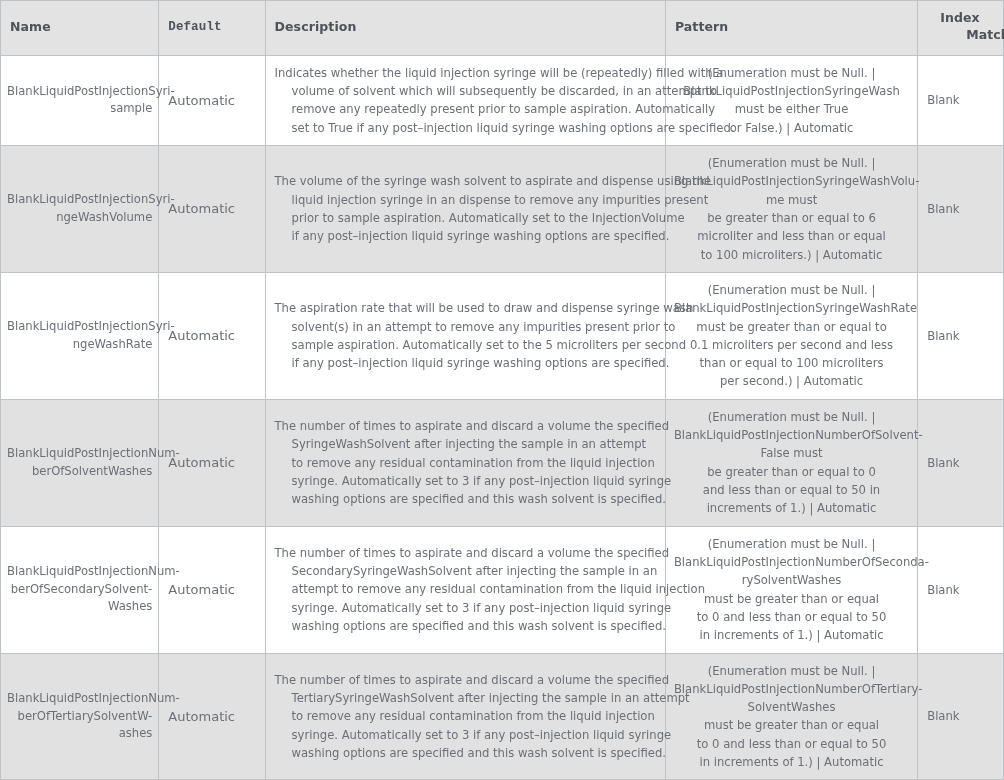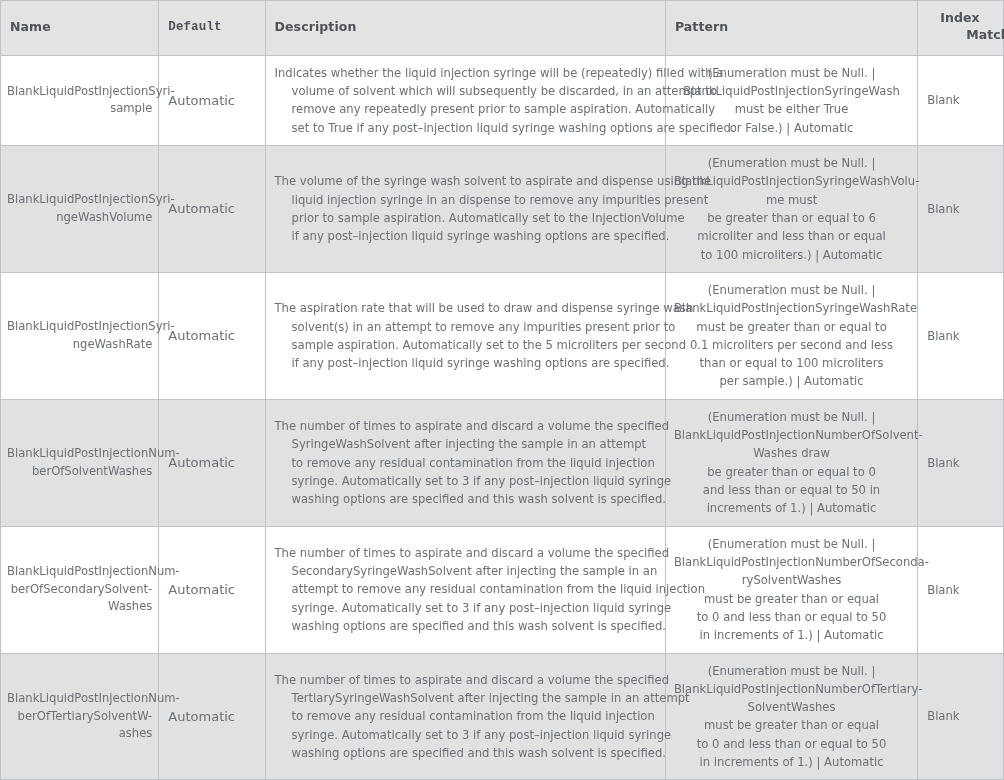--- a/index.html
+++ b/index.html
@@ -168,41 +168,41 @@
           <span class="ln ind">solvent(s) in an attempt to remove any impurities present prior to</span>
           <span class="ln ind">sample aspiration.  Automatically set to the 5 microliters per second</span>
           <span class="ln ind">if any post–injection liquid syringe washing options are specified.</span>
         </td>
         <td class="cell-pattern">
           <span class="ln">(Enumeration must be Null. |</span>
           <span class="ln">BlankLiquidPostInjectionSyringeWashRate</span>
           <span class="ln">must be greater than or equal to</span>
           <span class="ln">0.1 microliters per second and less</span>
           <span class="ln">than or equal to 100 microliters</span>
-          <span class="ln">per sample.) | Automatic</span>
+          <span class="ln">per second.) | Automatic</span>
         </td>
         <td class="cell-index">Blank</td>
       </tr>
       <tr class="alt">
         <td class="cell-name">
           <span class="nm">BlankLiquidPostInjectionNum-</span>
           <span class="nm">berOfSolventWashes</span>
         </td>
         <td class="cell-default">Automatic</td>
         <td class="cell-desc">
           <span class="ln">The number of times to aspirate and discard a volume the specified</span>
           <span class="ln ind">SyringeWashSolvent after injecting the sample in an attempt</span>
           <span class="ln ind">to remove any residual contamination from the liquid injection</span>
           <span class="ln ind">syringe.  Automatically set to 3 if any post–injection liquid syringe</span>
           <span class="ln ind">washing options are specified and this wash solvent is specified.</span>
         </td>
         <td class="cell-pattern">
           <span class="ln">(Enumeration must be Null. |</span>
           <span class="ln">BlankLiquidPostInjectionNumberOfSolvent-</span>
-          <span class="ln">Washes draw</span>
+          <span class="ln">False must</span>
           <span class="ln">be greater than or equal to 0</span>
           <span class="ln">and less than or equal to 50 in</span>
           <span class="ln">increments of 1.) | Automatic</span>
         </td>
         <td class="cell-index">Blank</td>
       </tr>
       <tr>
         <td class="cell-name">
           <span class="nm">BlankLiquidPostInjectionNum-</span>
           <span class="nm">berOfSecondarySolvent-</span>

